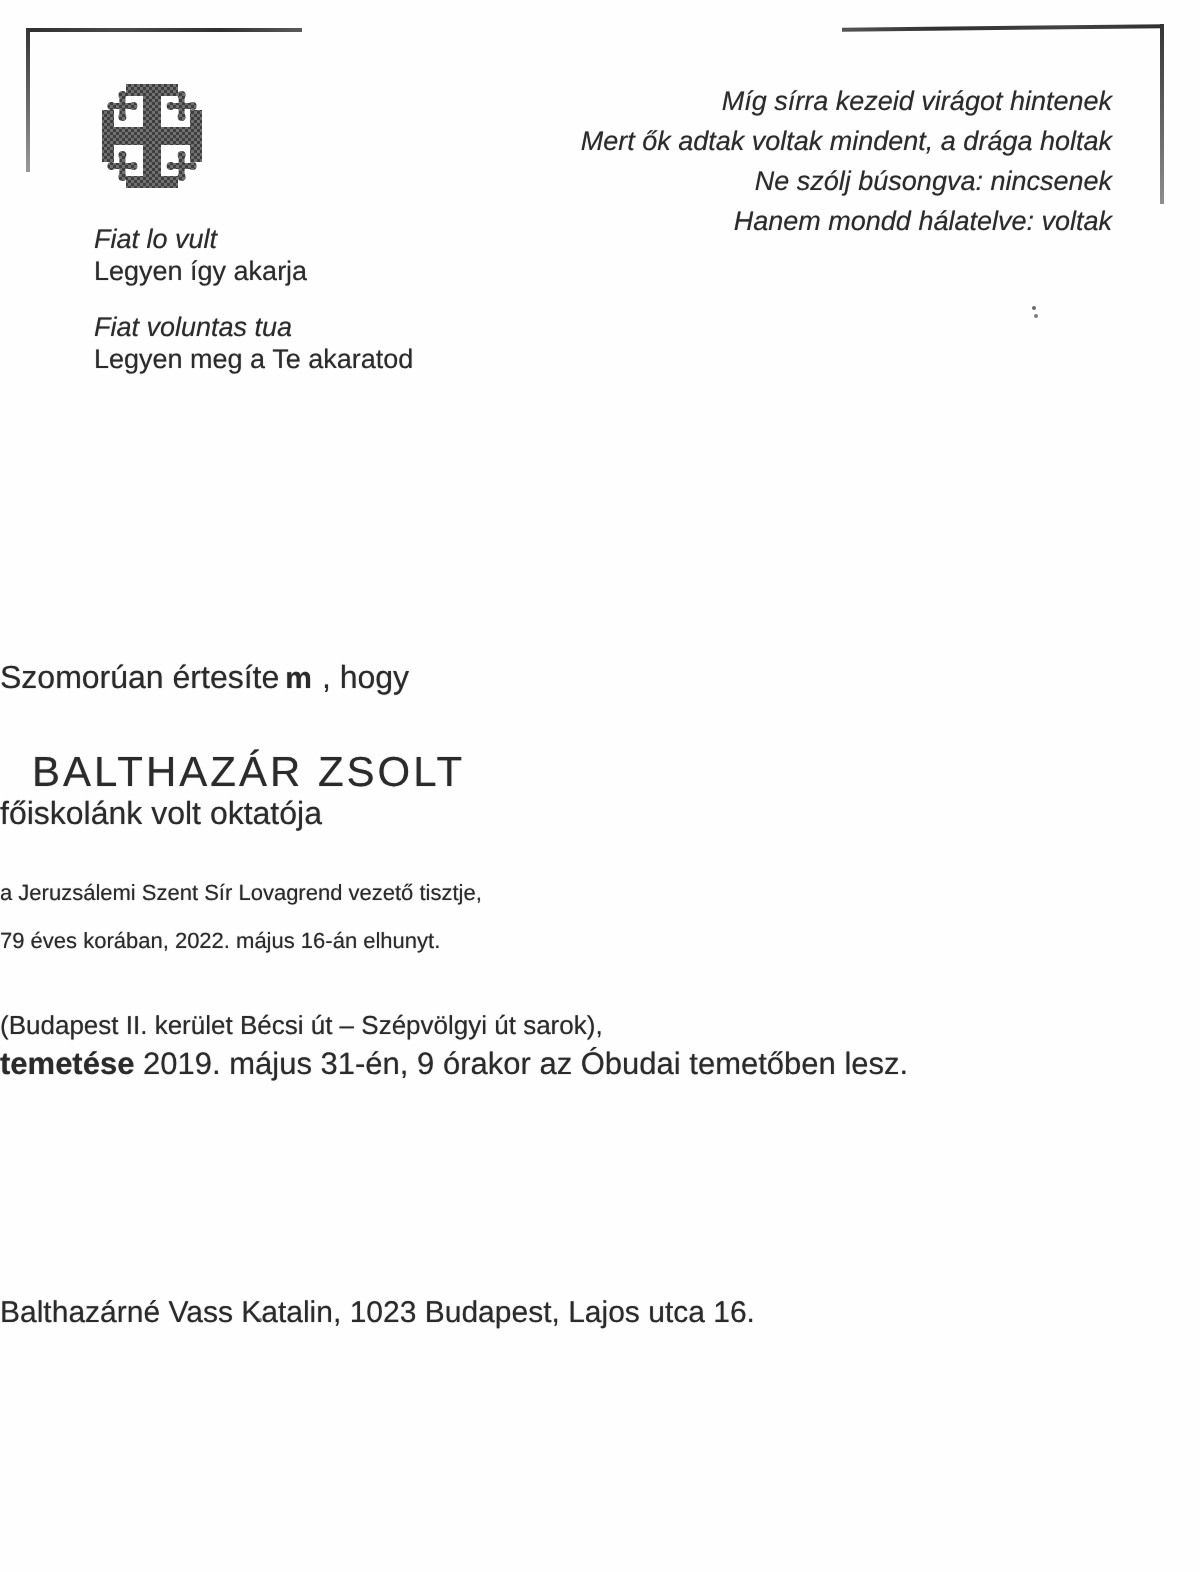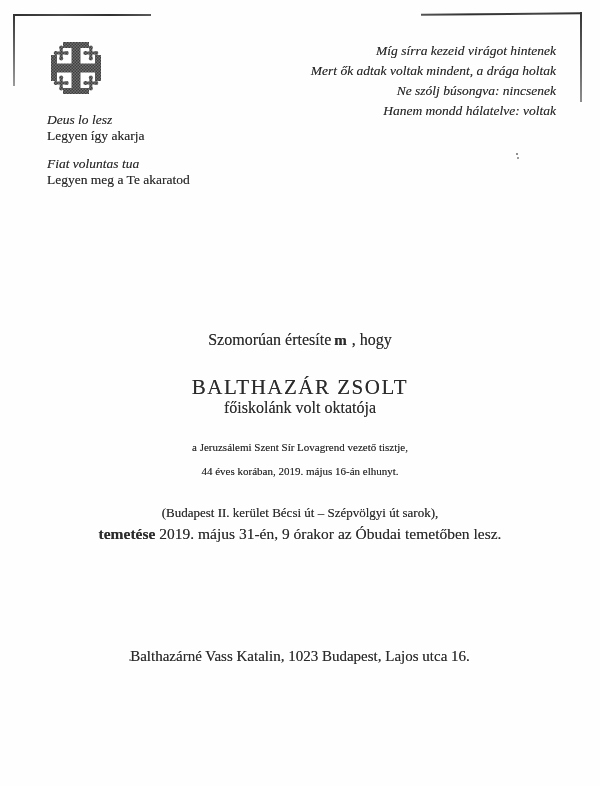--- a/index.html
+++ b/index.html
@@ -3,21 +3,21 @@
 <meta charset="utf-8">
 <style>
   html, body { margin: 0; padding: 0; background: #e8e8e8; }
   .sheet {
     position: relative;
     width: 600px;
     height: 786px;
     margin: 0 auto;
     background: #fefefe;
     overflow: hidden;
-    font-family: Liberation Serif, serif;
+    font-family: Liberation Sans, sans-serif;
     color: #2b2b2b;
   }
   .sheet * { box-sizing: border-box; }
 
   
   .artifact { position: absolute; background: #3d3d3d; }
   .border-left-h  { left: 13px; top: 14px; width: 138px; height: 2px;
                     background: linear-gradient(90deg,#2f2f2f 0%,#4a4a4a 35%,#303030 70%,#5a5a5a 100%); }
   .border-left-v  { left: 13px; top: 14px; width: 2px; height: 72px;
                     background: linear-gradient(#343434,#9a9a9a); }
@@ -39,21 +39,21 @@
              text-shadow: 0 0 0.5px rgba(50,50,50,0.55); }
   .mottoes .latin { font-style: italic; }
   .mottoes .pair + .pair { margin-top: 12px; }
 
   
   .poem { position: absolute; top: 41px; right: 44px; text-align: right;
           font-style: italic; font-size: 13.5px; line-height: 20px;
           text-shadow: 0 0 0.5px rgba(50,50,50,0.55); }
 
   
-  .centered { position: absolute; left: 0; right: 0; text-align: center;
+  .centered { position: absolute; left: 0; right: 0; 
               text-shadow: 0 0 0.55px rgba(45,45,45,0.6); }
   .intro   { top: 331px; font-size: 16px; }
   .intro .fill   { font-weight: 700; margin-left: 3px; font-size: 15px; }
   .intro .suffix { margin-left: 5px; }
   .deceased-name { top: 359px; font-size: 21px; letter-spacing: 1.5px; font-weight: 400; margin: 16px; }
   .role    { top: 399px; font-size: 16px; }
   .details { top: 435px; font-size: 11px; line-height: 24px; }
   .funeral { top: 500px; font-size: 15.5px; }
   .funeral .loc { font-size: 13px; margin-top: 5px; }
   .funeral .burial { margin-top: 4px; }
@@ -128,40 +128,40 @@
 
   <div class="poem">
     <div>Míg sírra kezeid virágot hintenek</div>
     <div>Mert ők adtak voltak mindent, a drága holtak</div>
     <div>Ne szólj búsongva: nincsenek</div>
     <div>Hanem mondd hálatelve: voltak</div>
   </div>
 
   <div class="mottoes">
     <div class="pair">
-      <div class="latin">Deus lo lesz</div>
+      <div class="latin">Fiat lo vult</div>
       <div>Legyen így akarja</div>
     </div>
     <div class="pair">
       <div class="latin">Fiat voluntas tua</div>
       <div>Legyen meg a Te akaratod</div>
     </div>
   </div>
 
   <div class="centered intro">
     <span>Szomorúan értesíte</span><span class="fill">m</span><span class="suffix">, hogy</span>
   </div>
 
   <h1 class="centered deceased-name">BALTHAZÁR ZSOLT</h1>
 
   <div class="centered role">főiskolánk volt oktatója</div>
 
   <div class="centered details">
     <div>a Jeruzsálemi Szent Sír Lovagrend vezető tisztje,</div>
-    <div>44 éves korában, 2019. május 16-án elhunyt.</div>
+    <div>79 éves korában, 2022. május 16-án elhunyt.</div>
   </div>
 
   <div class="centered funeral">
     <div class="loc">(Budapest II. kerület Bécsi út – Szépvölgyi út sarok),</div>
     <div class="burial">
       <span class="b">temetése</span><span> 2019. május 31-én, 9 órakor az Óbudai temetőben lesz.</span>
     </div>
   </div>
 
   <div class="centered contact">Balthazárné Vass Katalin, 1023 Budapest, Lajos utca 16.</div>

